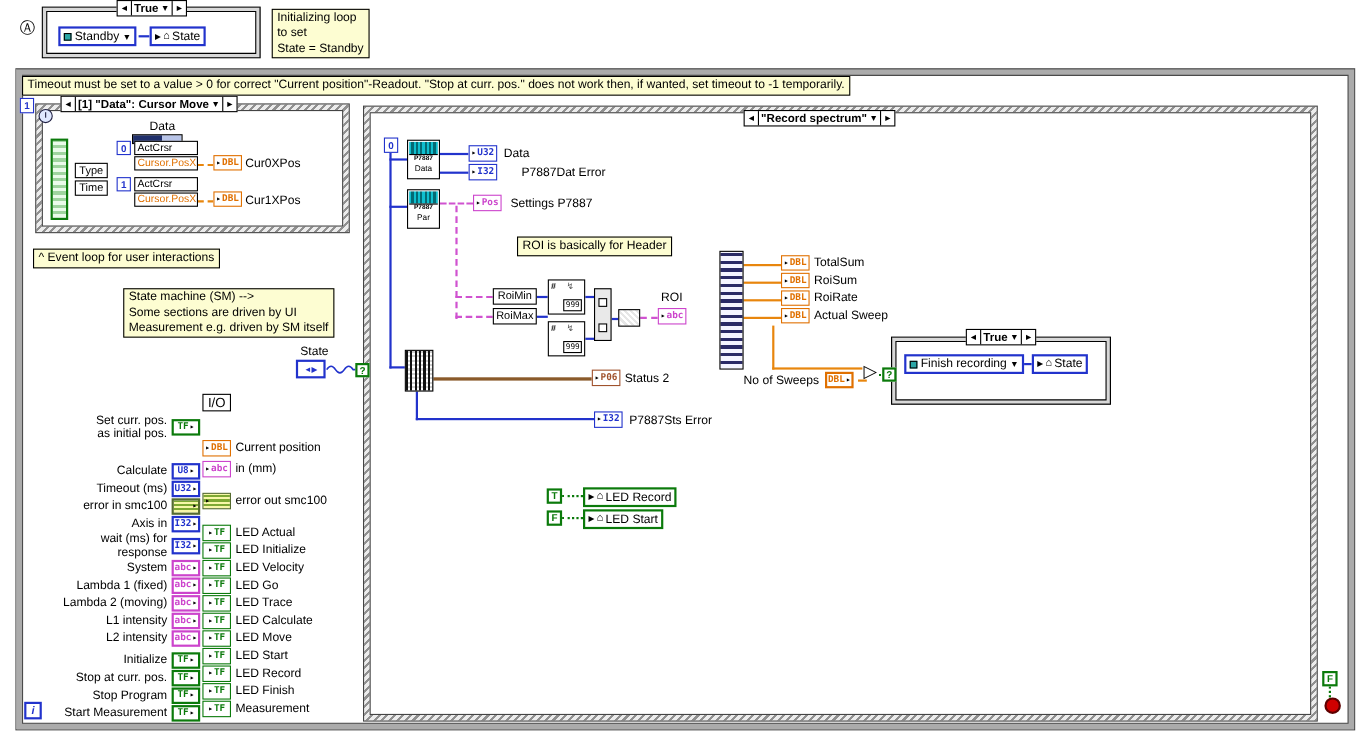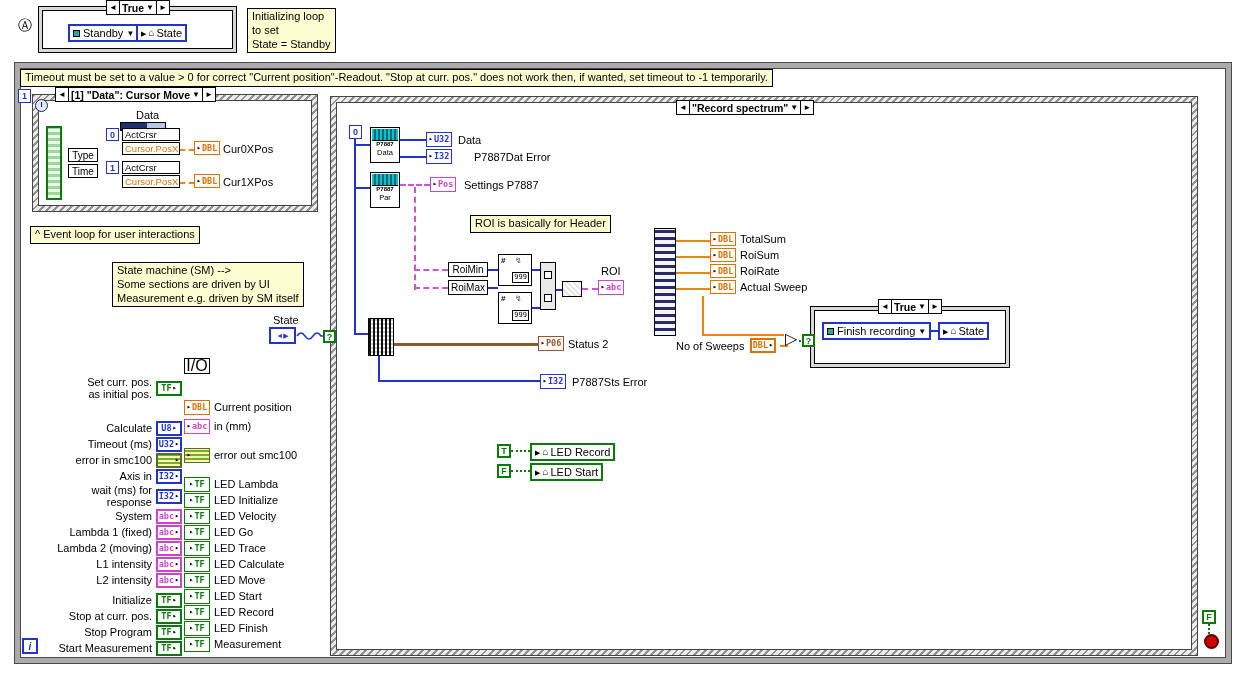--- a/index.html
+++ b/index.html
@@ -103,21 +103,21 @@
 
 <div class="case" style="left:38px;top:6px;width:199px;height:47px"></div>
 <div class="selector" style="left:106px;top:0px">
   <span class="ar">◄</span>
     <span class="sep"></span>
   <span>True</span>
   <span class="dd">▼</span>
     <span class="sep"></span>
   <span class="ar">►</span>
 </div>
-<div class="enum" style="left:68px;top:24px">
+<div class="enum" style="left:53px;top:24px">
   <span class="sw"></span>
   <span>Standby</span>
   <span class="dd">▼</span>
 </div>
 <div class="wh" style="left:126px;top:32px;width:10px"></div>
 <div class="localvar" style="left:136px;top:24px">
   <span class="la">▶</span>
   <span class="house">⌂</span>
   <span>State</span>
 </div>
@@ -178,21 +178,21 @@
 Measurement e.g. driven by SM itself</div>
 <span class="flabel" style="left:273px;top:314px">State</span>
 <div class="stterm" style="left:269px;top:327px">
     <span>◄▶</span>
   </div>
 <svg class="wavy" style="left:296px;top:329px" width="30" height="14">
     <path d="M1 7 Q5 1 9 7 T17 7 T25 7 L29 7" stroke="#2233cc" fill="none" stroke-width="1.5"></path>
   </svg>
 <div class="qterm" style="left:323px;top:330px">?</div>
 
-<div class="smbox" style="left:184px;top:358px;width:26px;height:16px;font-size:16px">I/O</div>
+<div class="smbox" style="left:184px;top:358px;width:26px;height:16px;font-size:12px">I/O</div>
 <div class="io-in">
 
     <div class="io-row">
       <span class="iolabel">Set curr. pos.
 as initial pos.</span>
       <span class="term in t-tf">TF</span>
     </div>
 
     <div class="io-row">
       <span class="iolabel">Calculate</span>
@@ -277,21 +277,21 @@
       <span class="iolabel-l">in (mm)</span>
     </div>
 
     <div class="io-row">
       <span class="term out t-err">err</span>
       <span class="iolabel-l">error out smc100</span>
     </div>
 
     <div class="io-row">
       <span class="term out t-tf">TF</span>
-      <span class="iolabel-l">LED Lambda</span>
+      <span class="iolabel-l">LED Actual</span>
     </div>
 
     <div class="io-row">
       <span class="term out t-tf">TF</span>
       <span class="iolabel-l">LED Initialize</span>
     </div>
 
     <div class="io-row">
       <span class="term out t-tf">TF</span>
       <span class="iolabel-l">LED Velocity</span>

